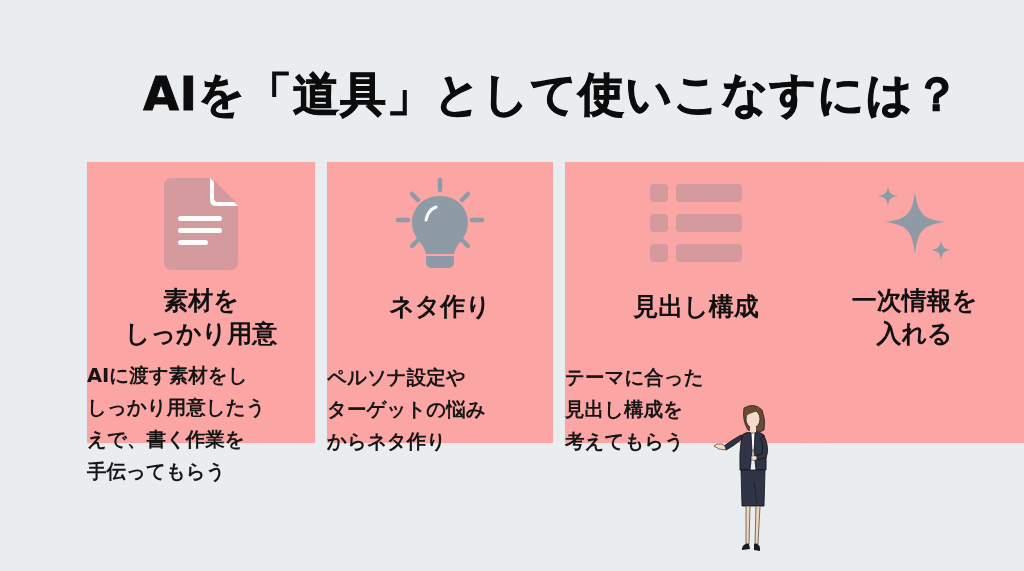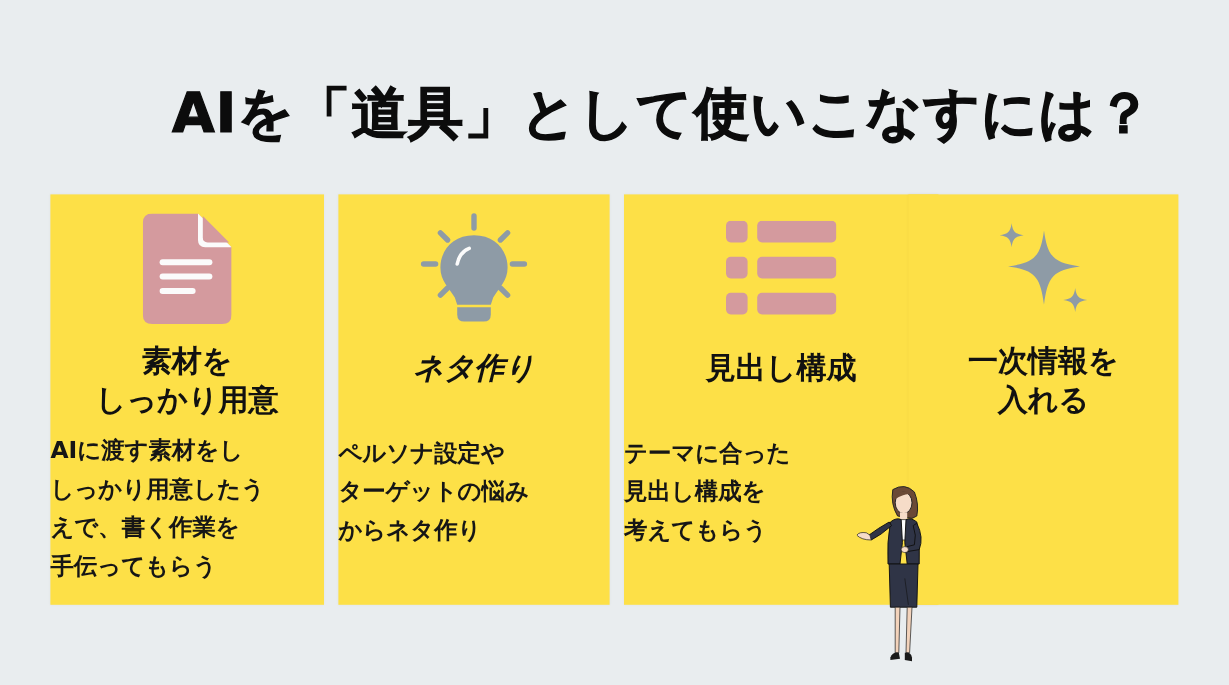--- a/index.html
+++ b/index.html
@@ -13,23 +13,24 @@
   .title {
     position: absolute; left: 0; top: 62px; width: 1024px;
     text-align: center;
     font-size: 46px; font-weight: 900; letter-spacing: 1px;
     color: #0c0c0c;
     line-height: 64px;
     padding-left: 40px;
     -webkit-text-stroke: 1px #0c0c0c;
   }
   .card {
-    position: absolute; top: 162px; height: 342px;
-    background: #fde047;
+    position: absolute; top: 162px; height: 281px;
+    background: #fca5a5;
     box-shadow: 0 0 2px rgba(0,0,0,0.04);
+    margin-left: 45px;
   }
   .card .icon {
     position: absolute; left: 0; width: 100%; top: 12px; height: 100px;
     display: flex; justify-content: center; align-items: center;
   }
   .card .heading {
     position: absolute; left: 0; width: 100%;
     text-align: center;
     font-size: 25px; font-weight: 700; line-height: 33px;
     color: #111;
@@ -79,21 +80,21 @@
         <line x1="4" y1="44" x2="14" y2="44"></line>
         <line x1="78" y1="44" x2="88" y2="44"></line>
         <line x1="18" y1="70" x2="24" y2="64"></line>
         <line x1="74" y1="70" x2="68" y2="64"></line>
       </g>
       <path d="M46 20 C28 20 18 33 18 47 C18 58 25 64 30 72 L32 78 H60 L62 72 C67 64 74 58 74 47 C74 33 64 20 46 20 Z" fill="#8e9ba6"></path>
       <path d="M32 80 H60 V86 Q60 92 54 92 H38 Q32 92 32 86 Z" fill="#8e9ba6"></path>
       <path d="M32 44 Q34 34 42 31" stroke="#fbfbfb" stroke-width="3" fill="none" stroke-linecap="round"></path>
     </svg>
   </div>
-  <div class="heading" style="top:128px;font-style:italic;">ネタ作り</div>
+  <div class="heading" style="top:128px;">ネタ作り</div>
   <div class="body" style="top:200px;">ペルソナ設定や
 ターゲットの悩み
 からネタ作り</div>
 </div>
 
 <div class="card" style="left:520px; width:226px;padding-left:36px;">
   <div class="icon">
     <svg width="92" height="80" viewBox="0 0 92 80">
       <rect x="0" y="0" width="18" height="18" rx="4" fill="#d49a9e"></rect>
       <rect x="26" y="0" width="66" height="18" rx="4" fill="#d49a9e"></rect>

